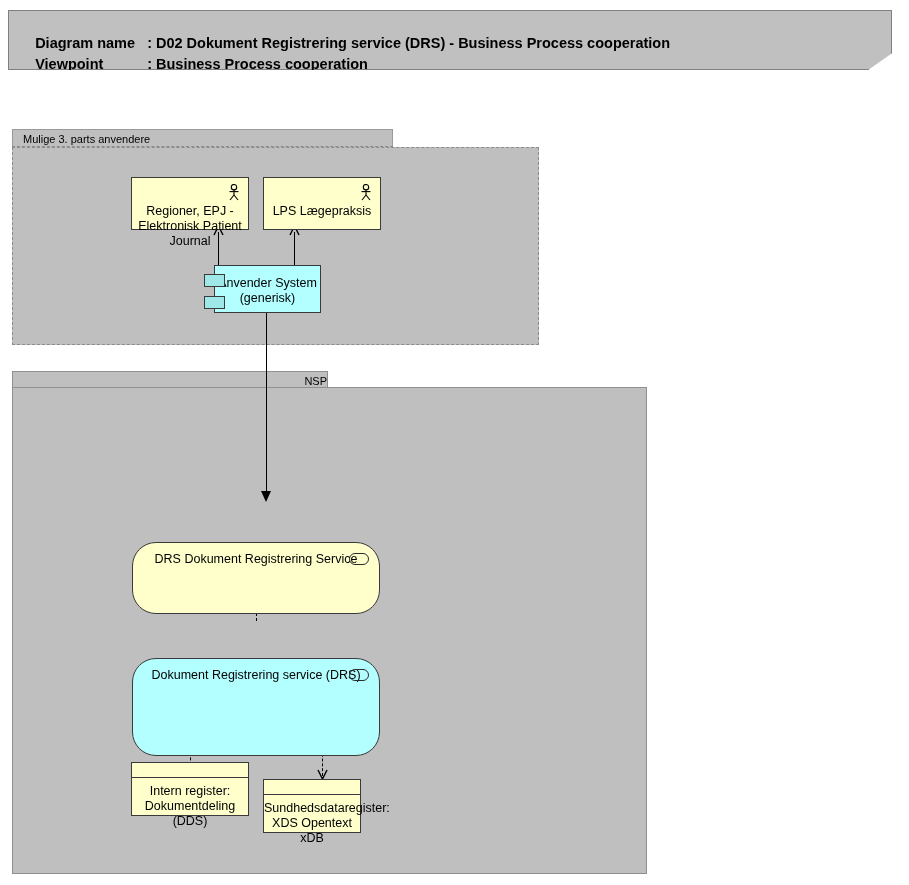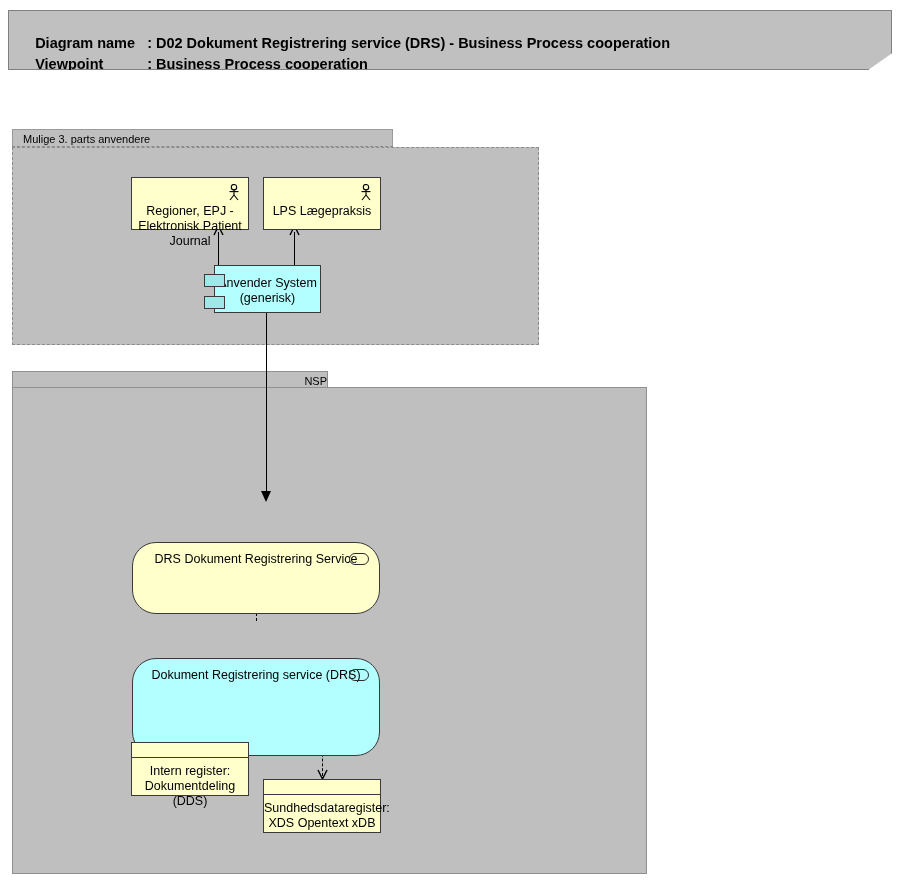--- a/index.html
+++ b/index.html
@@ -270,21 +270,21 @@
 <div class="node node-service fill-yellow" style="left:132px; top:502px; width:248px; height:72px;">
   <span class="node-label">DRS Dokument Registrering Service</span>
   <span class="service-icon"></span>
 </div>
 
 <div class="node node-service fill-cyan" style="left:132px; top:618px; width:248px; height:98px;">
   <span class="node-label">Dokument Registrering service (DRS)</span>
   <span class="service-icon"></span>
 </div>
 
-<div class="node node-register fill-yellow" style="left:131px; top:742px; width:118px; height:54px;">
+<div class="node node-register fill-yellow" style="left:131px; top:762px; width:118px; height:54px;">
   <div class="register-strip"></div>
   <div class="register-body">Intern register: Dokumentdeling (DDS)</div>
 </div>
 
-<div class="node node-register fill-yellow" style="left:263px; top:779px; width:118px; height:54px;">
+<div class="node node-register fill-yellow" style="left:263px; top:779px; width:98px; height:54px;">
   <div class="register-strip"></div>
   <div class="register-body">Sundhedsdataregister: XDS Opentext xDB</div>
 </div>
 
 </body></html>

